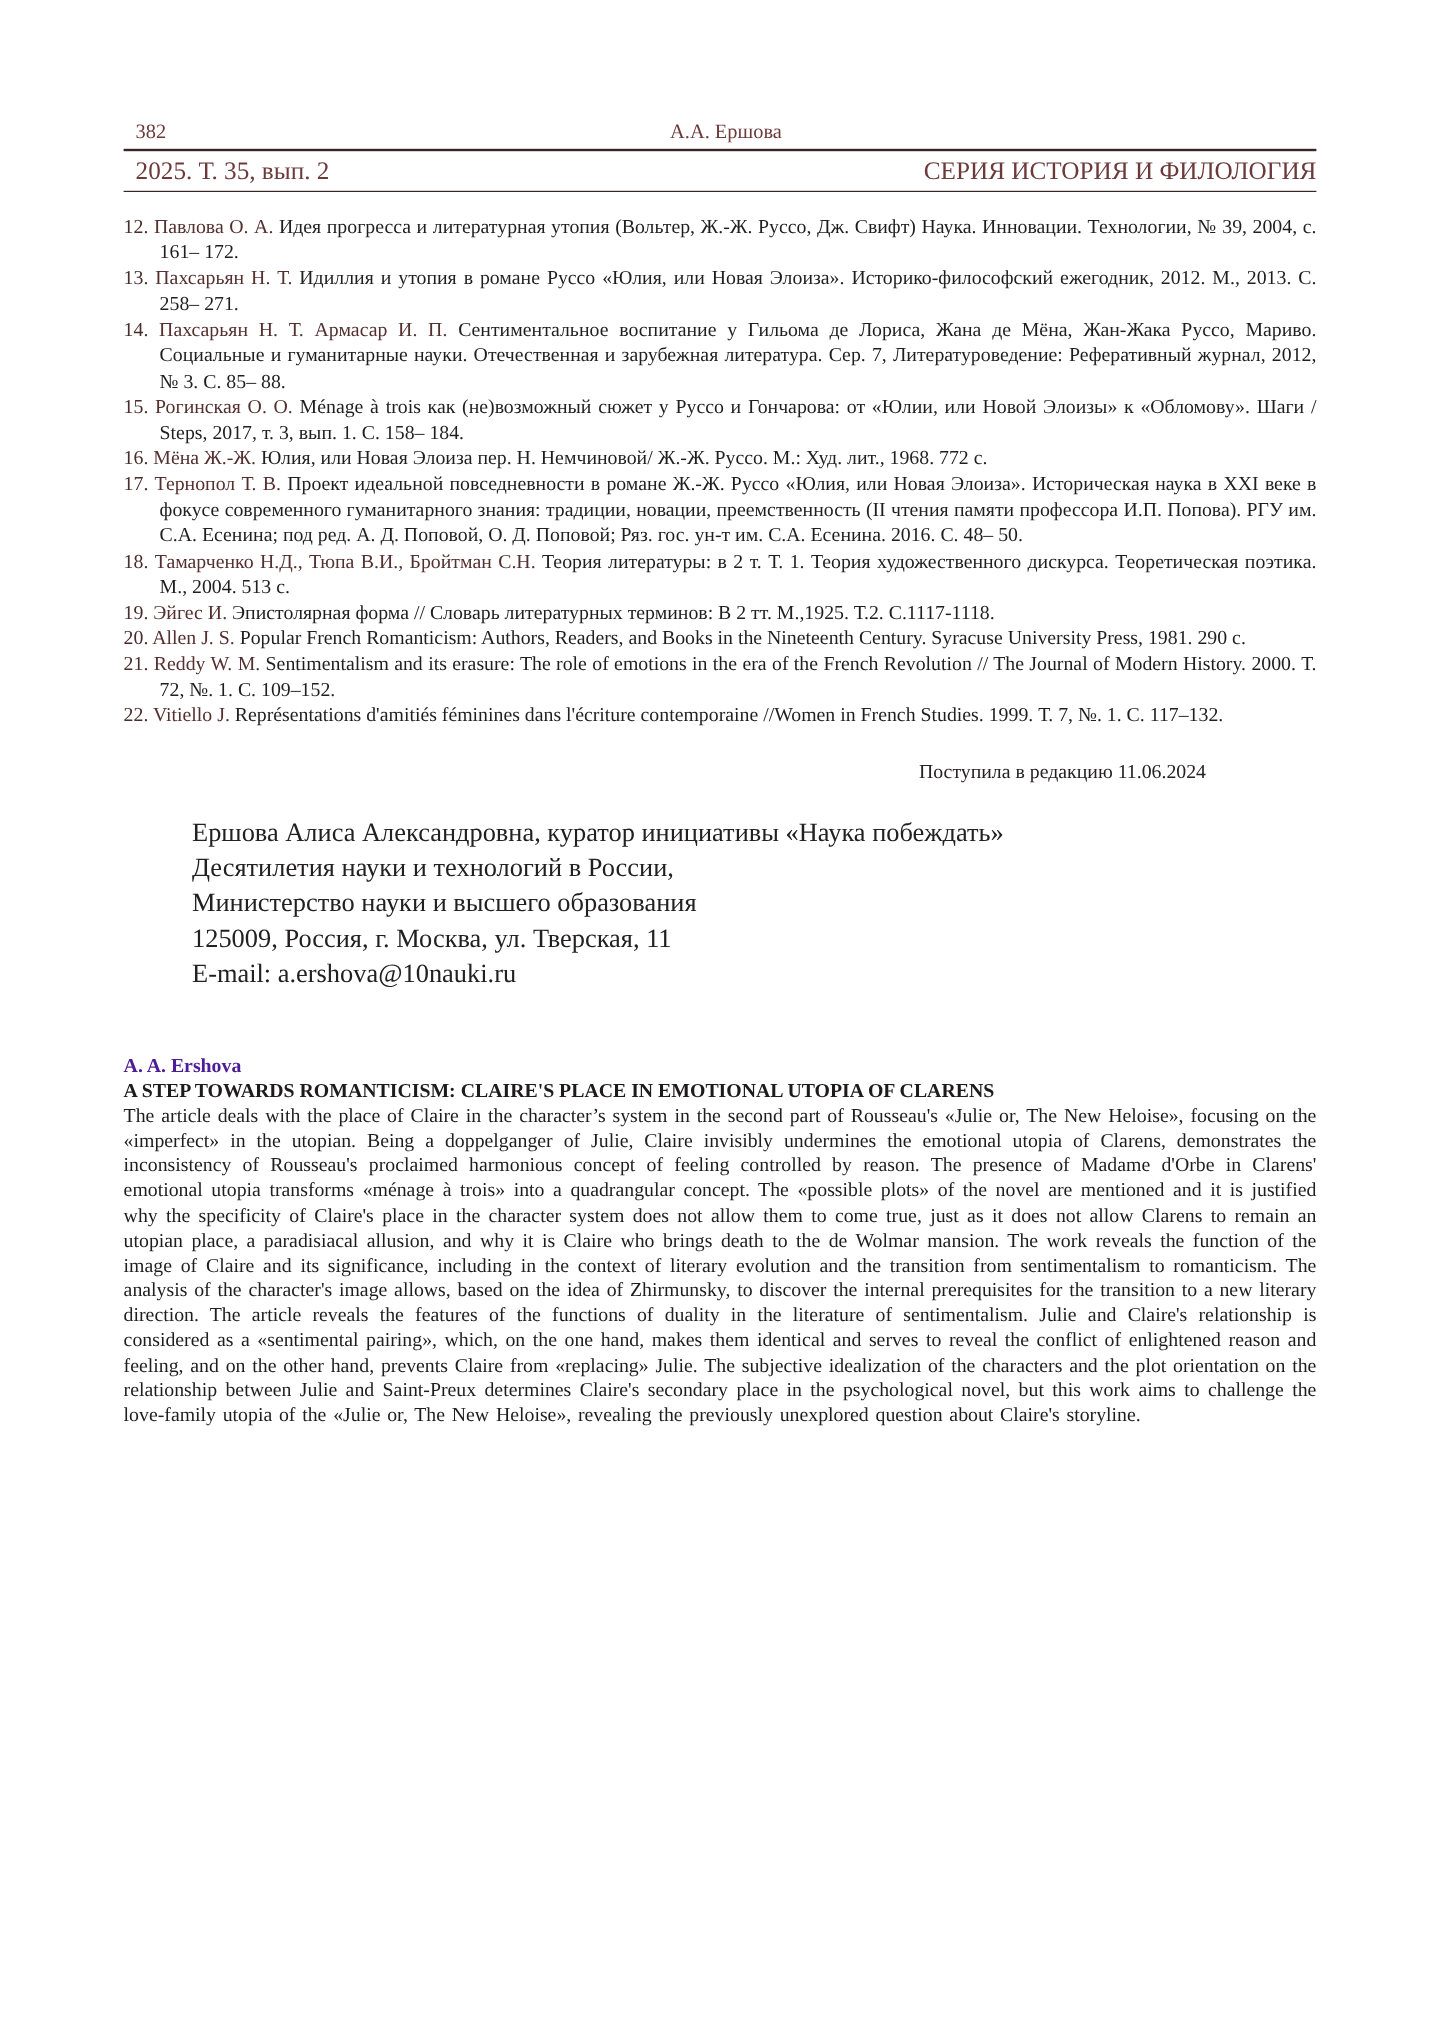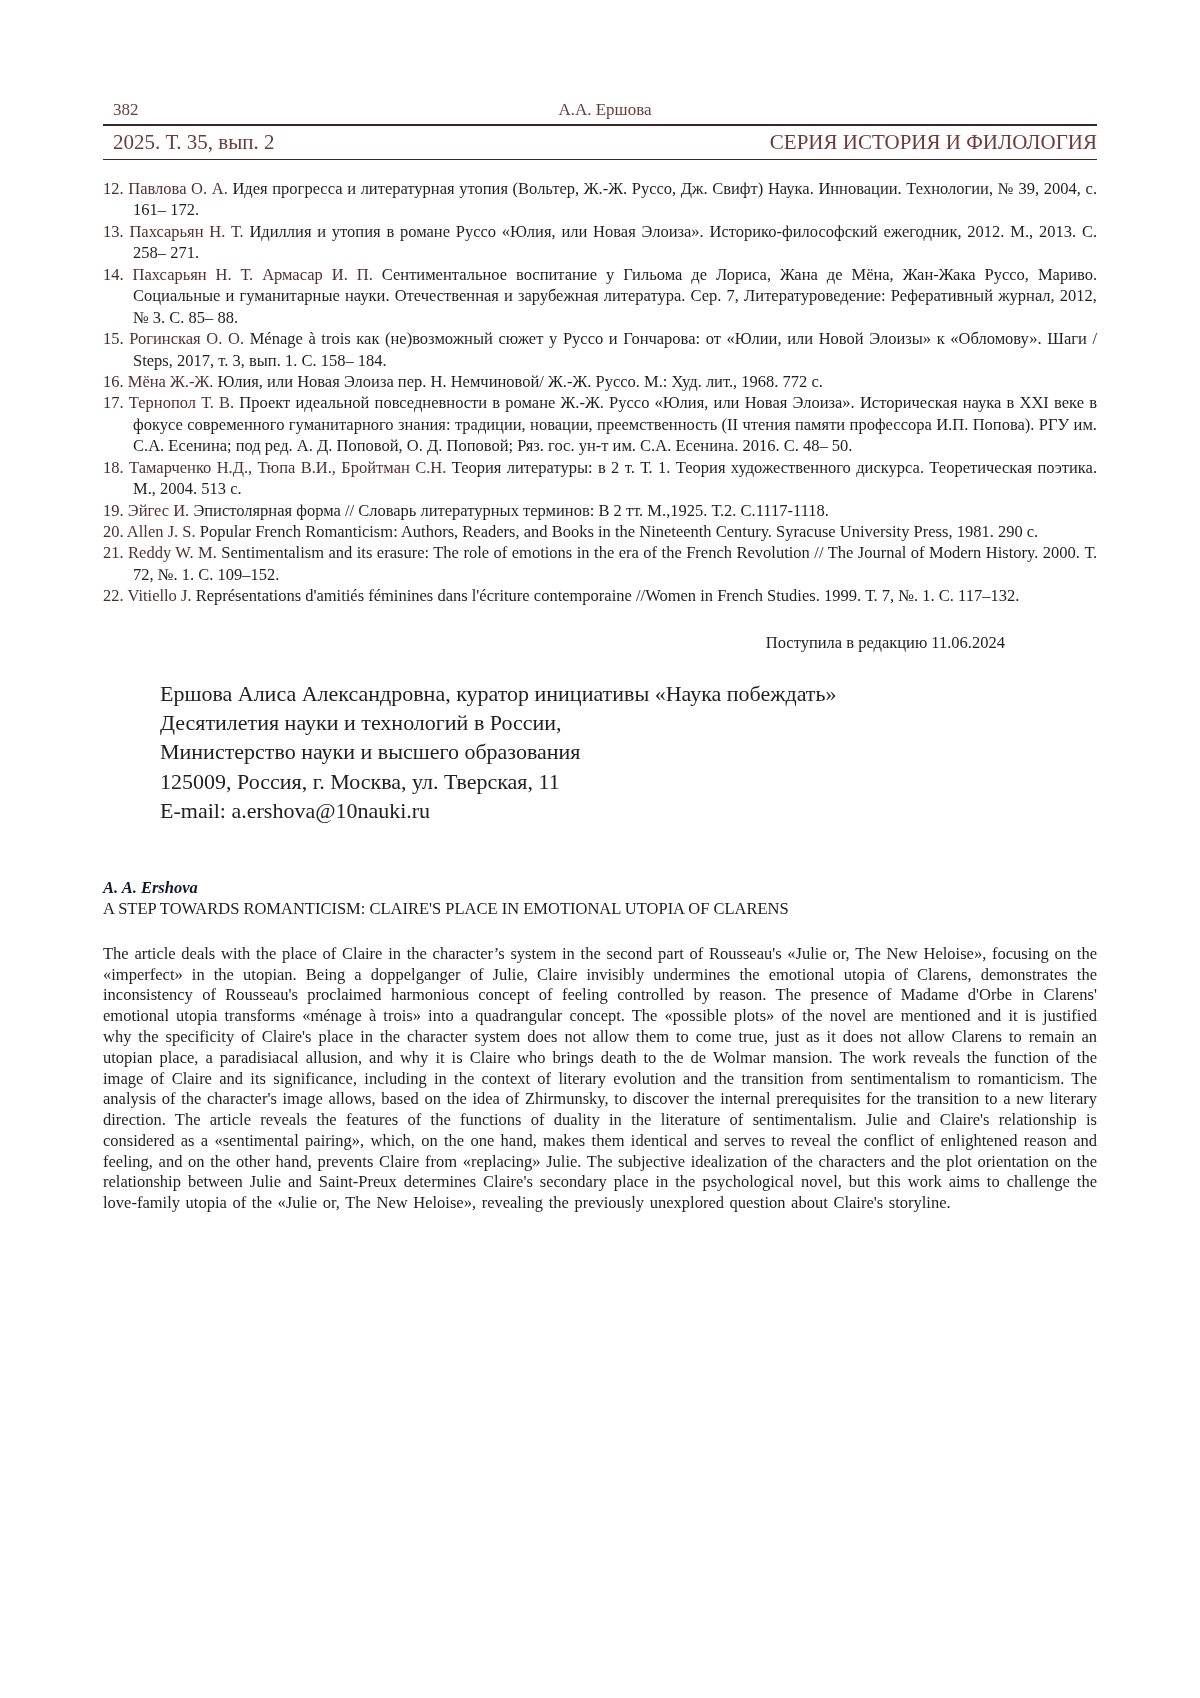--- a/index.html
+++ b/index.html
@@ -72,35 +72,33 @@
     margin-left: 57px;
     font-size: 22px;
     line-height: 1.33;
     color: #222020;
   }
 
   
   .eng { margin-top: 52px; font-size: 16.5px; }
   .eng-author {
     font-weight: bold;
-    font-style: italic;
-    line-height: 1.3;
-    color: #0f172a;
+    line-height: 1.3;
+    color: #4c1d95;
   }
   .eng-title {
-    font-weight: normal;
+    font-weight: bold;
     line-height: 1.3;
     color: #1d1b1c;
   }
   .doi {
     margin-top: 24px;
     color: #232122;
   }
   .abstract {
-    margin-top: 24px;
     text-align: justify;
     line-height: 1.26;
     color: #1f1e1e;
     word-spacing: 1.5px;
   }
   .keywords {
     margin-top: 22px;
     text-align: justify;
     line-height: 1.3;
     color: #1f1e1e;

